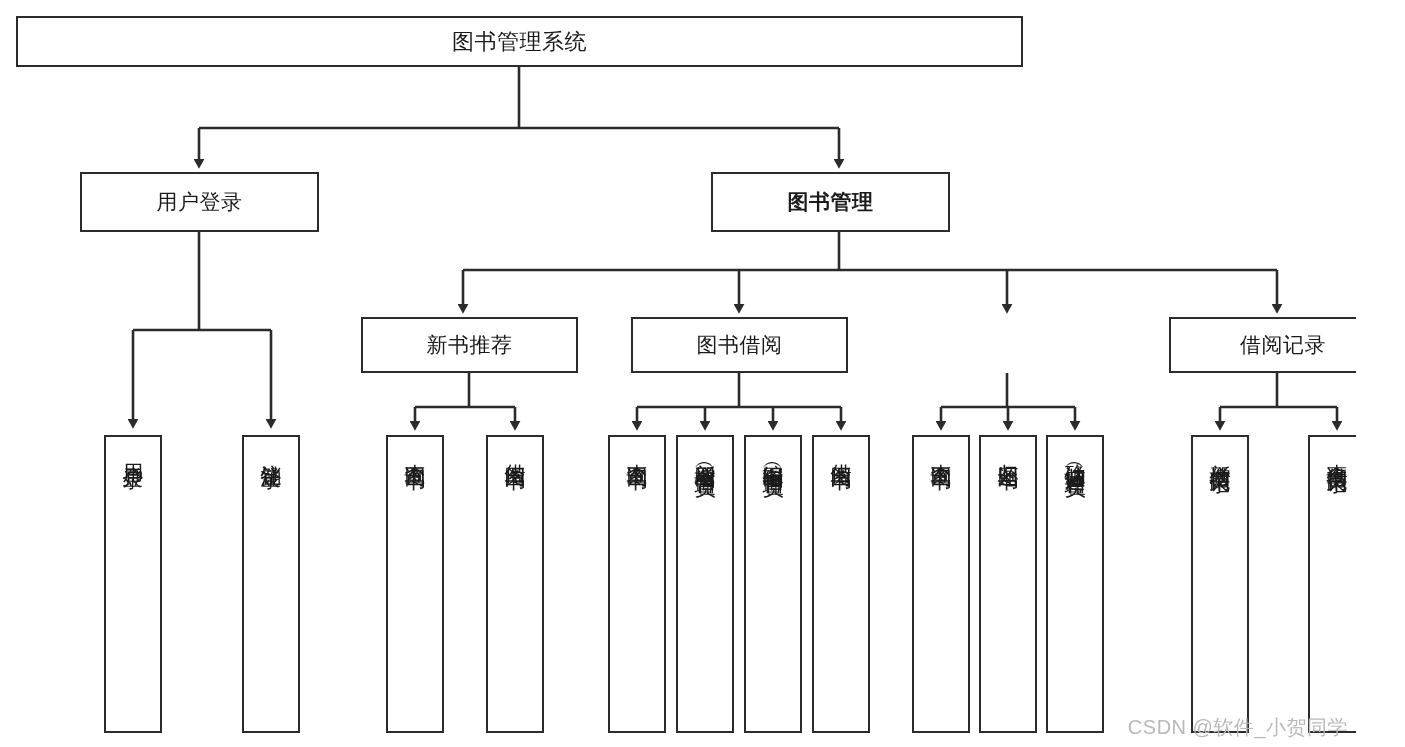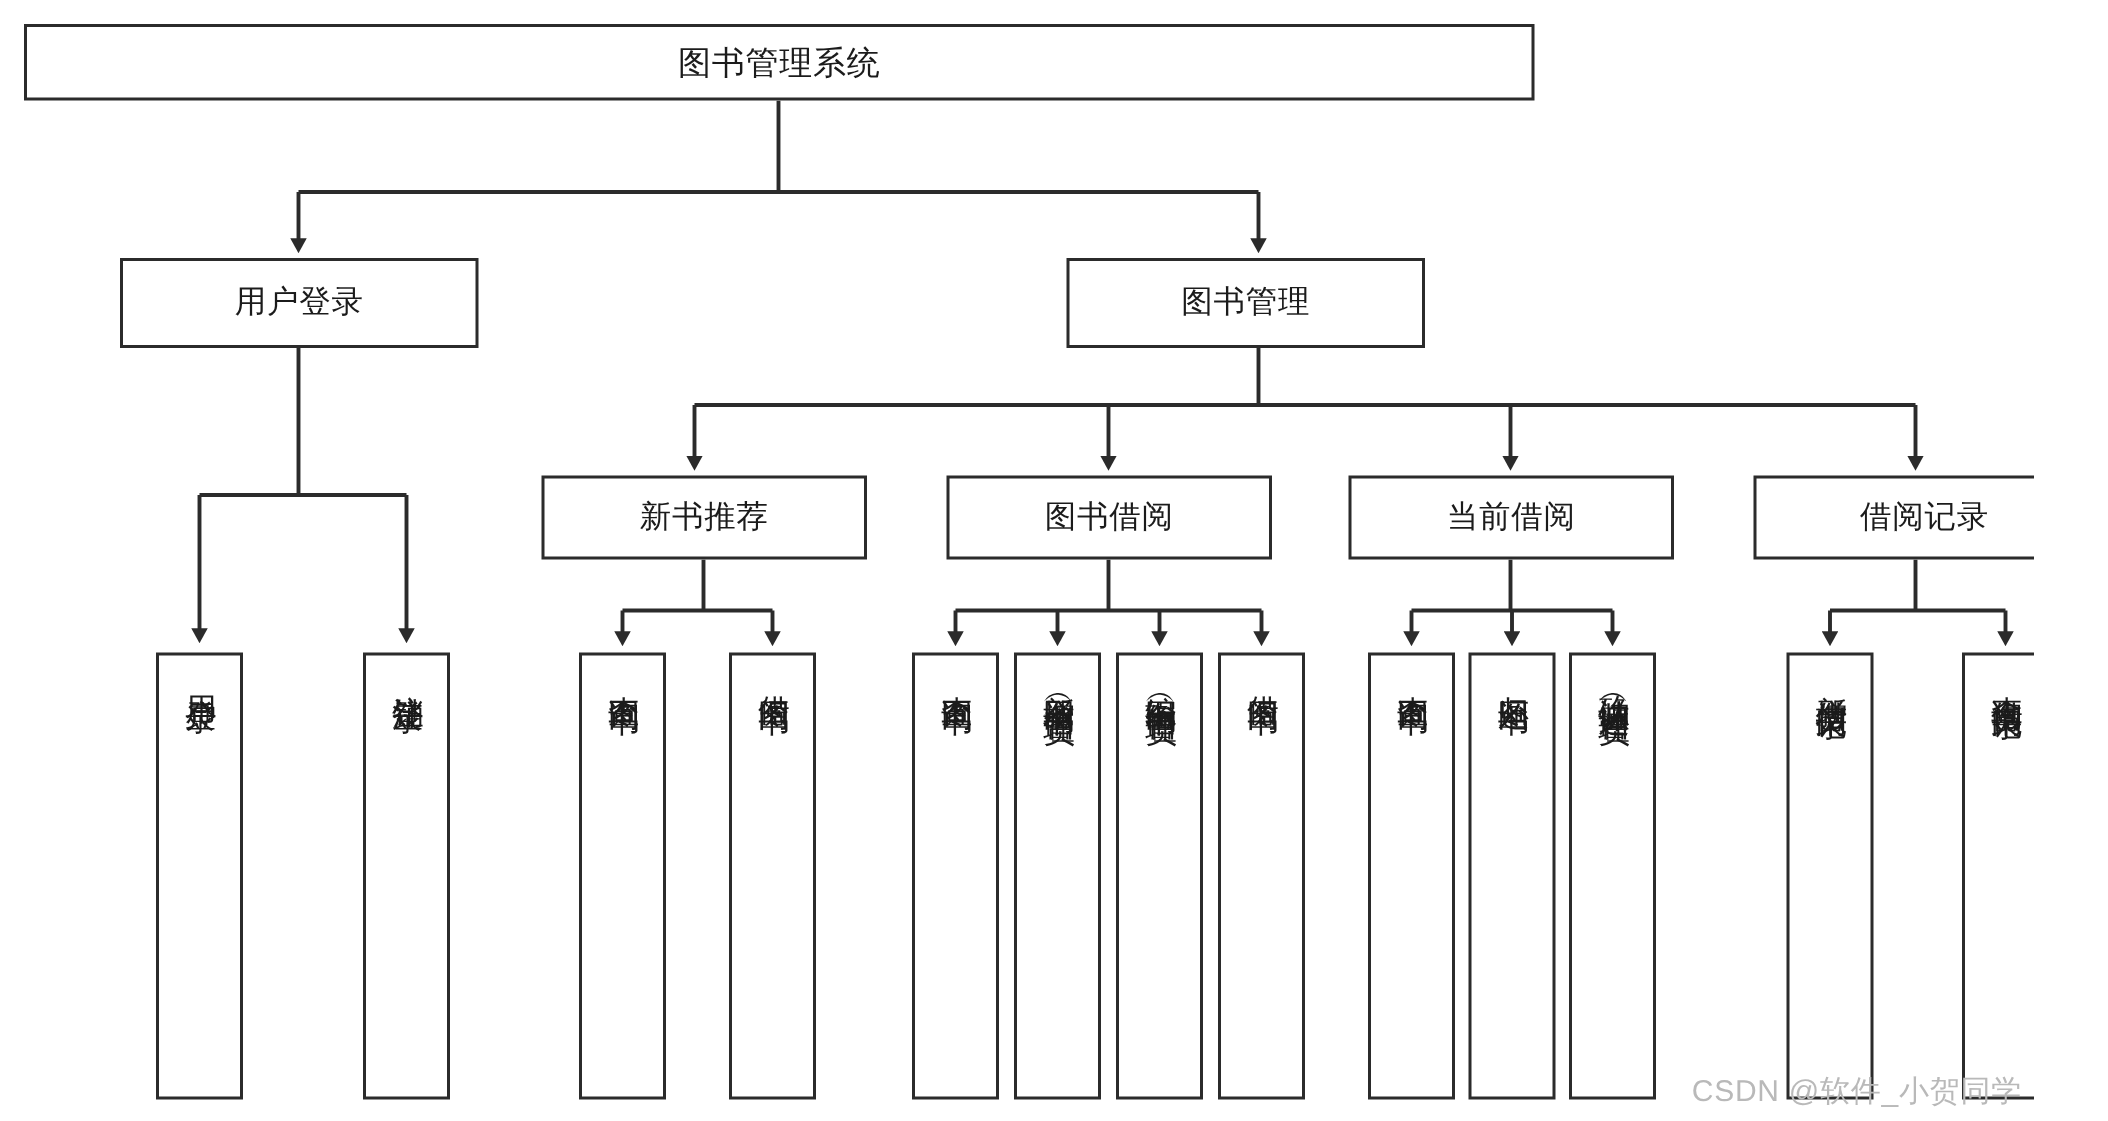--- a/index.html
+++ b/index.html
@@ -132,35 +132,32 @@
   </svg>
 
   <div class="node h root" style="left:16px; top:16px; width:1007px; height:51px;">
     <span class="node-label">图书管理系统</span>
   </div>
 
   <div class="node h" style="left:80px; top:172px; width:239px; height:60px;">
     <span class="node-label">用户登录</span>
   </div>
 
-  <div class="node h" style="left:711px; top:172px; width:239px; height:60px;">
+  <div class="node h" style="left:711px; top:172px; width:239px; height:60px;font-weight:bold;">
     <span class="node-label">图书管理</span>
   </div>
 
   <div class="node h" style="left:631px; top:317px; width:217px; height:56px;">
     <span class="node-label">图书借阅</span>
   </div>
 
   <div class="node h" style="left:361px; top:317px; width:217px; height:56px;">
     <span class="node-label">新书推荐</span>
   </div>
 
-  <div class="node h" style="left:899px; top:317px; width:217px; height:56px;">
-    <span class="node-label">当前借阅</span>
-  </div>
 
   <div class="node h" style="left:1169px; top:317px; width:217px; height:56px;padding-left:11px;">
     <span class="node-label">借阅记录</span>
   </div>
 
   <div class="node v" style="left:104px; top:435px; width:58px; height:298px;">
     <span class="node-label">用户登录</span>
   </div>
 
   <div class="node v" style="left:242px; top:435px; width:58px; height:298px;">

